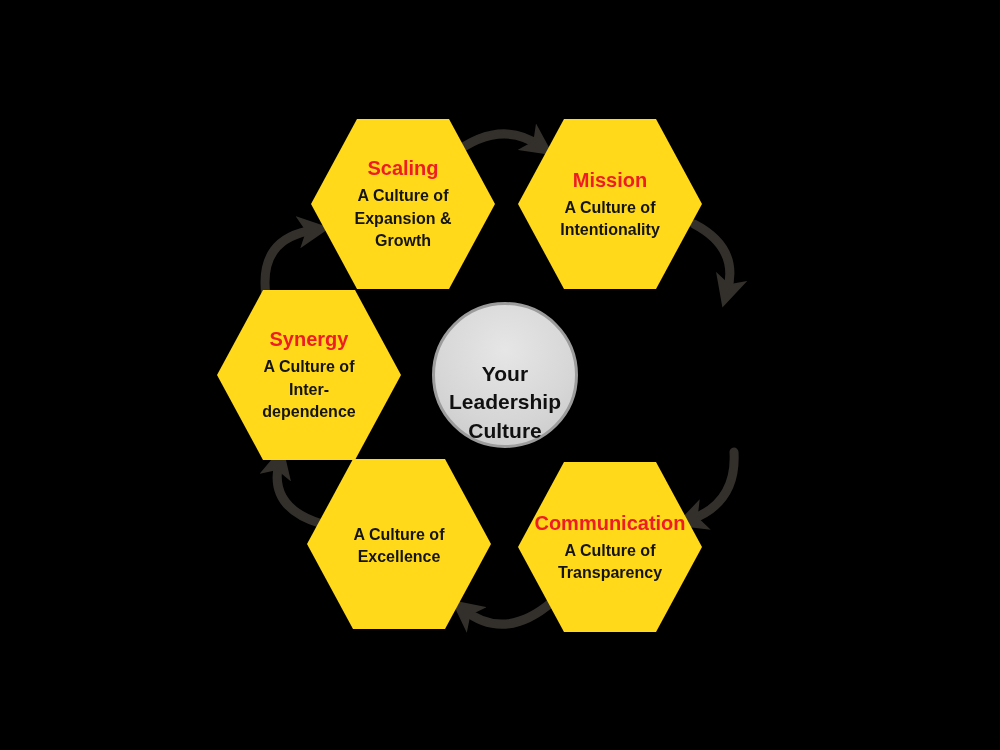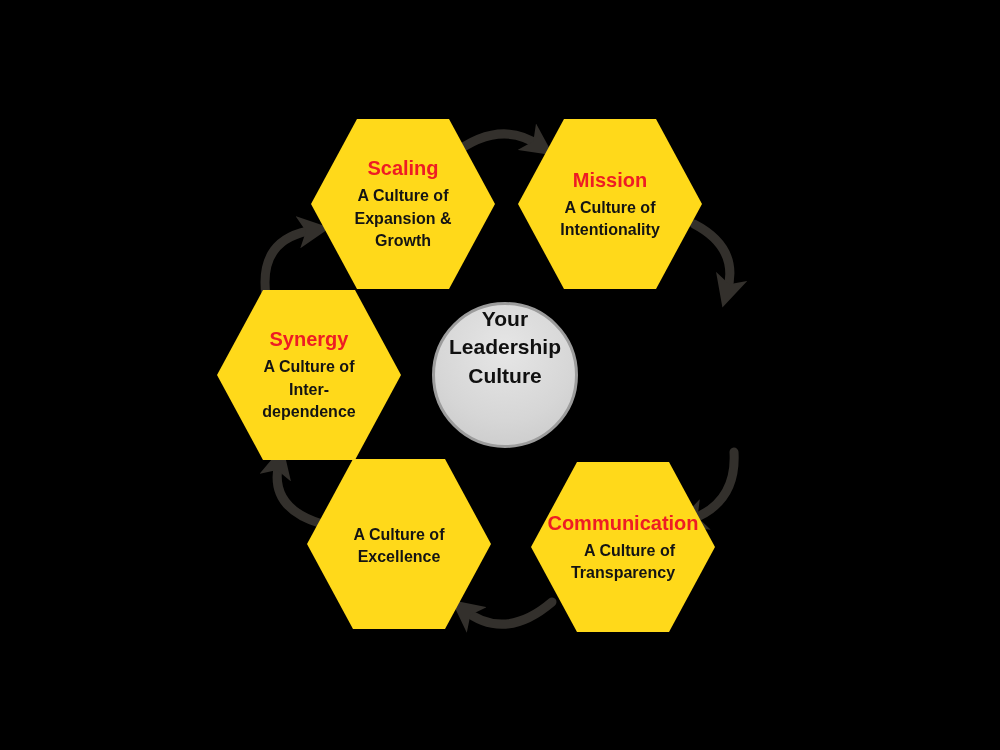--- a/index.html
+++ b/index.html
@@ -51,35 +51,35 @@
     color: #141414;
     font-size: 16px;
     font-weight: bold;
     line-height: 1.4;
     white-space: pre-line;
     margin-top: 4px;
   }
   .hex-scaling       { left: 311px; top: 119px; }
   .hex-mission       { left: 518px; top: 119px; }
   .hex-character     { left: 611px; top: 290px; }
-  .hex-communication { left: 531px; top: 462px; text-align: right; }
+  .hex-communication { left: 518px; top: 462px; }
   .hex-competence    { left: 307px; top: 459px; }
   .hex-synergy       { left: 217px; top: 290px; }
   .center-circle {
     position: absolute;
     left: 432px;
     top: 302px;
     width: 146px;
     height: 146px;
     border-radius: 50%;
     background: radial-gradient(circle at 50% 32%, #e6e6e6 0%, #d6d6d6 60%, #c7c7c7 100%);
     border: 3px solid #9c9c9c;
     box-sizing: border-box;
     display: flex;
-    align-items: flex-start;
+    align-items: flex-end;
     justify-content: center;
     text-align: center;
   }
   .center-label {
     color: #101010;
     font-size: 21px;
     font-weight: bold;
     line-height: 1.35;
     white-space: pre-line;
   }

